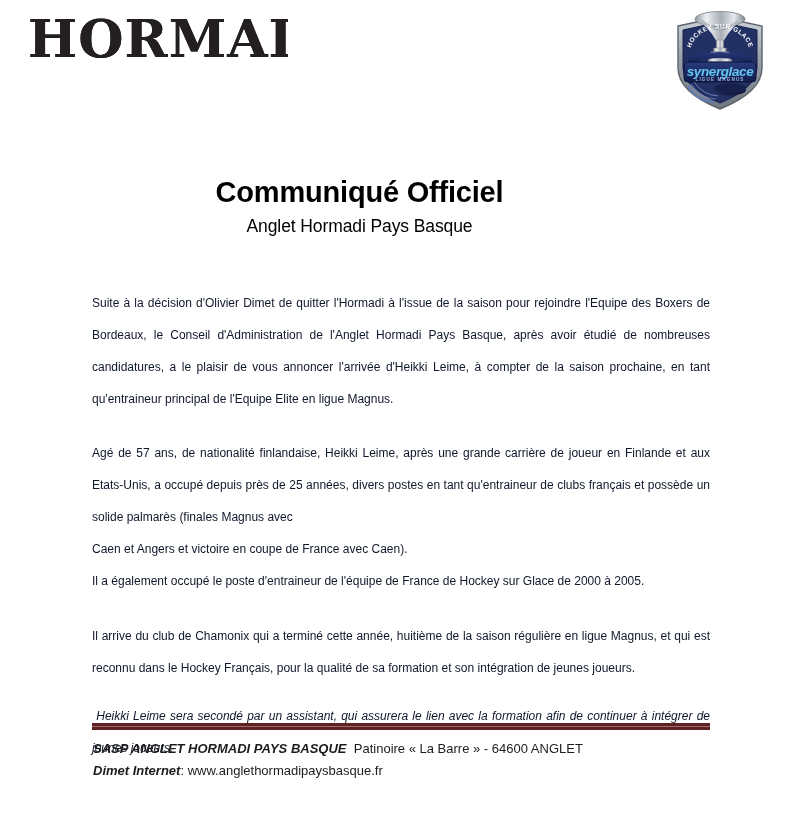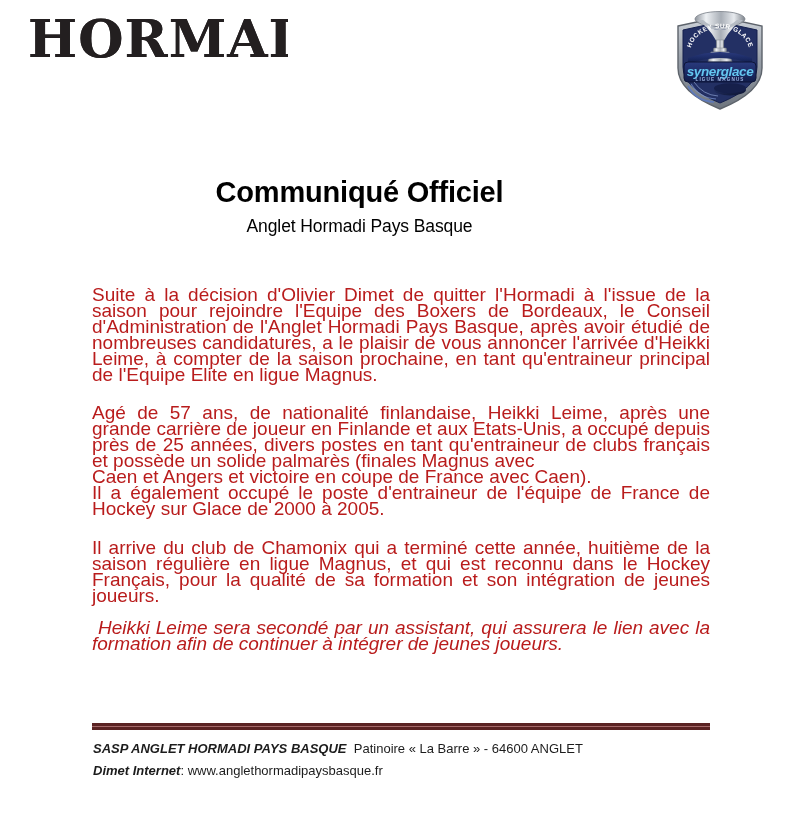--- a/index.html
+++ b/index.html
@@ -81,25 +81,25 @@
   }
 
   
   .body-area {
     position: absolute;
     left: 92px;
     top: 287px;
     width: 618px;
   }
   .para {
-    font-size: 19px;
-    line-height: 16px;
+    font-size: 12px;
+    line-height: 32px;
     text-align: justify;
     text-justify: inter-word;
-    color: #b91c1c;
+    color: #0f172a;
     margin: 0 0 22px 0;
     white-space: pre-wrap;
   }
   .para:last-child { margin-bottom: 0; font-style: italic; }
   .para.p2 { margin-bottom: 23px; }
   .para.p3 { margin-bottom: 16px; }
 
   
   .para .forcebreak { display: block; }
 

